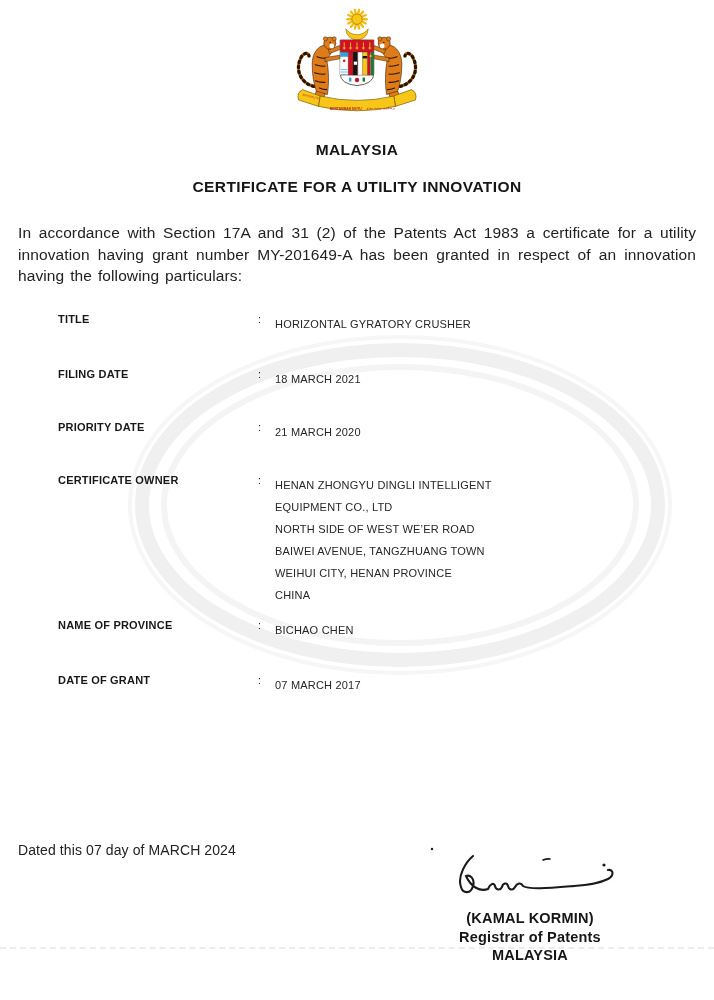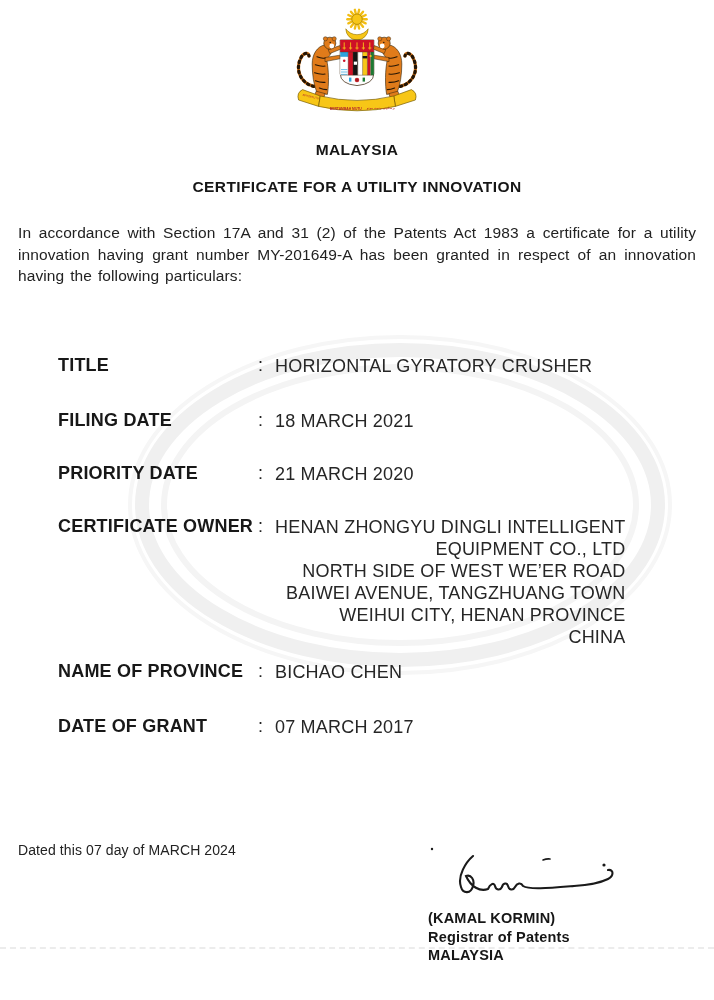--- a/index.html
+++ b/index.html
@@ -25,39 +25,39 @@
     position:absolute; left:0; width:714px; text-align:center;
     font-weight:bold; font-size:15.5px; letter-spacing:.4px; color:#161616;
   }
   .heading-country { top:141px; }
   .heading-cert { top:178px; }
   .intro {
     position:absolute; left:18px; top:222px; width:678px;
     font-size:15.5px; line-height:21.5px; text-align:justify;
     letter-spacing:.1px; word-spacing:1.5px; color:#222;
   }
-  .field-row { position:absolute; left:58px; display:flex; font-size:18px; letter-spacing:.2px;margin-top:42px; }
+  .field-row { position:absolute; left:58px; display:flex; font-size:11px; letter-spacing:.2px; }
   .field-label { width:200px; font-weight:bold; color:#181818; }
   .field-colon { width:17px; color:#222; }
   .field-value { color:#262626; line-height:22px; }
-  .field-value .vline { display:block; white-space:nowrap;text-align:right; }
+  .field-value .vline { display:block; white-space:nowrap; }
   .row-title    { top:313px; }
   .row-filing   { top:368px; }
   .row-priority { top:421px; }
   .row-owner    { top:474px; }
   .row-innovator{ top:619px; }
   .row-grant    { top:674px; }
   .dated-line {
     position:absolute; left:18px; top:842px;
     font-size:14px; color:#222; letter-spacing:.1px;
   }
   .signature-svg { position:absolute; left:428px; top:838px; width:200px; height:68px; }
   .signatory {
     position:absolute; left:428px; top:909px; width:204px;
-    text-align:left; font-weight:bold; font-size:14.5px;
+    text-align:center; font-weight:bold; font-size:14.5px;
     line-height:18.5px; color:#161616; letter-spacing:.2px;
   }
   .signatory div { display:block; }
 </style>
 </head>
 <body>
 
 <div class="page">
 
   <svg class="watermark" width="714" height="1000" viewBox="0 0 714 1000">

